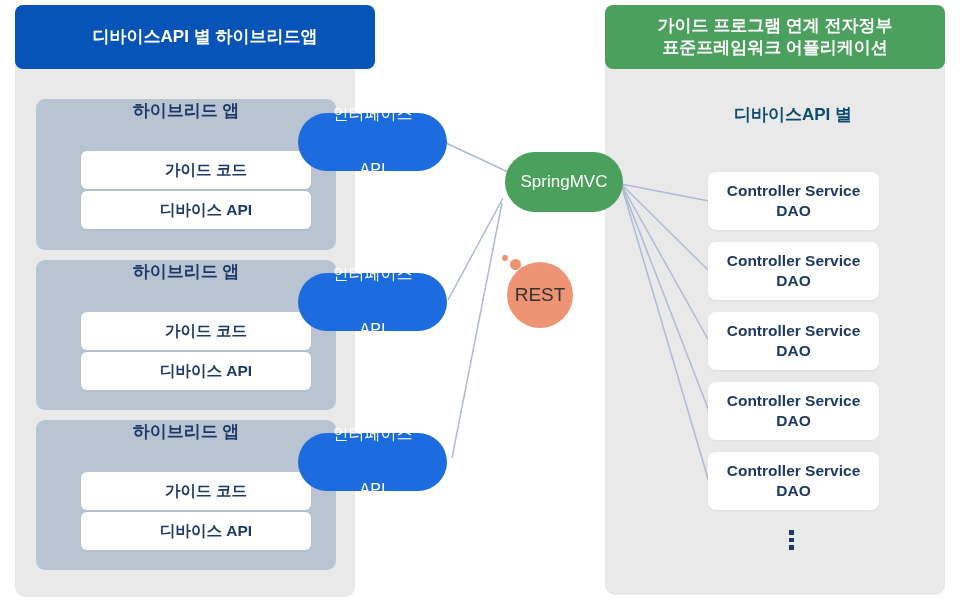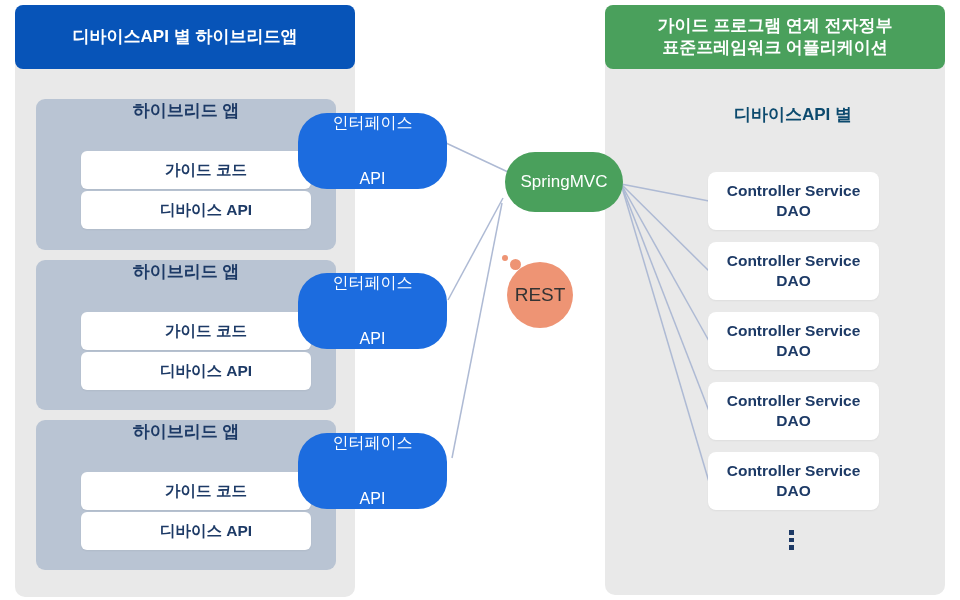--- a/index.html
+++ b/index.html
@@ -11,41 +11,41 @@
     position:absolute;background:#e9e9e9;border-radius:10px;
   }
   .panel-left{left:15px;top:5px;width:340px;height:592px;}
   .panel-right{left:605px;top:5px;width:340px;height:590px;}
   .header{
     position:absolute;width:340px;height:64px;border-radius:8px;
     display:flex;flex-direction:column;justify-content:center;align-items:center;
     color:#ffffff;font-size:17px;font-weight:700;line-height:1.32;text-align:center;
     z-index:3;
   }
-  .header-left{left:15px;top:5px;background:#0754b8;}
+  .header-left{left:15px;top:5px;background:#0754b8;padding-left:20px;}
   .header-right{left:605px;top:5px;background:#4aa05c;}
   .app-box{
     position:absolute;left:36px;width:300px;height:150px;
     background:#b9c4d3;border-radius:9px;z-index:2;
   }
   .app-title{
     text-align:center;color:#1d3a66;
     font-size:17px;font-weight:700;
   }
   .inner-box{
     position:absolute;left:45px;width:210px;height:38px;border-radius:6px;
     background:#ffffff;display:flex;align-items:center;justify-content:center;
     color:#1d3a66;font-size:15.5px;font-weight:600;
     box-shadow:0 1px 2px rgba(0,0,0,0.05);
     padding-left:20px;
   }
   .inner-a{top:52px;}
   .inner-b{top:92px;text-align:right;}
   .pill{
-    position:absolute;left:298px;width:149px;height:76px;border-radius:29px;
+    position:absolute;left:298px;width:149px;height:58px;border-radius:29px;
     background:#1c6cdf;color:#ffffff;font-size:16px;font-weight:500;
     display:flex;flex-direction:column;justify-content:center;align-items:center;
     line-height:1.25;text-align:center;z-index:4;gap:36px;
   }
   .spring{
     position:absolute;left:505px;top:152px;width:118px;height:60px;border-radius:30px;
     background:#4aa05c;color:#ffffff;font-size:17px;font-weight:500;
     display:flex;flex-direction:row;justify-content:center;align-items:center;
     line-height:1.25;text-align:center;z-index:4;
   }

